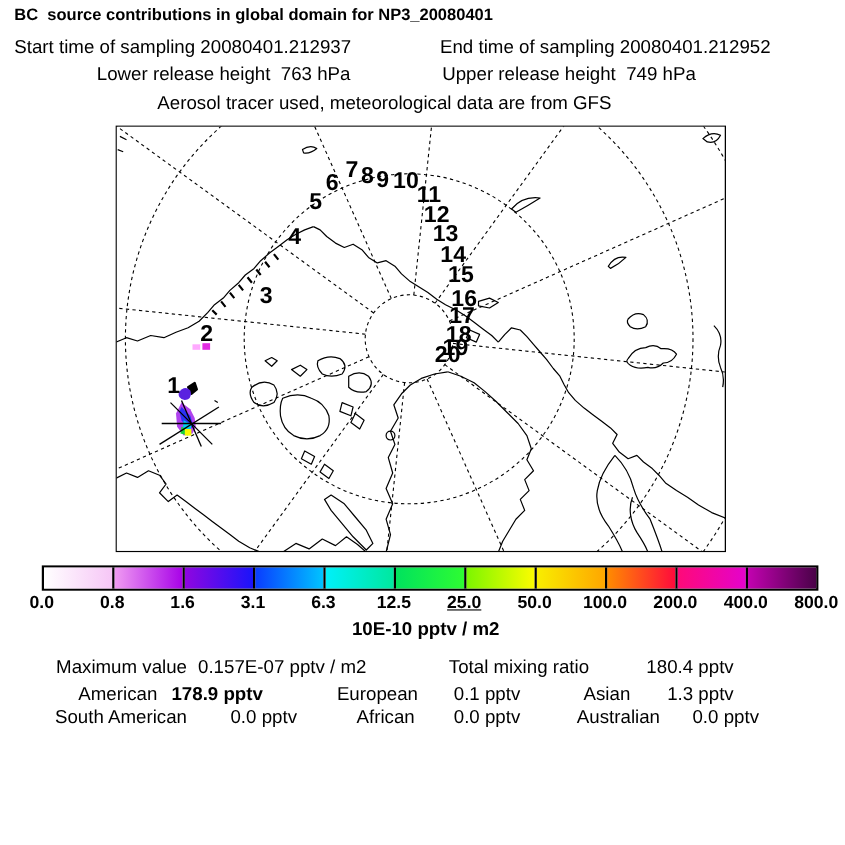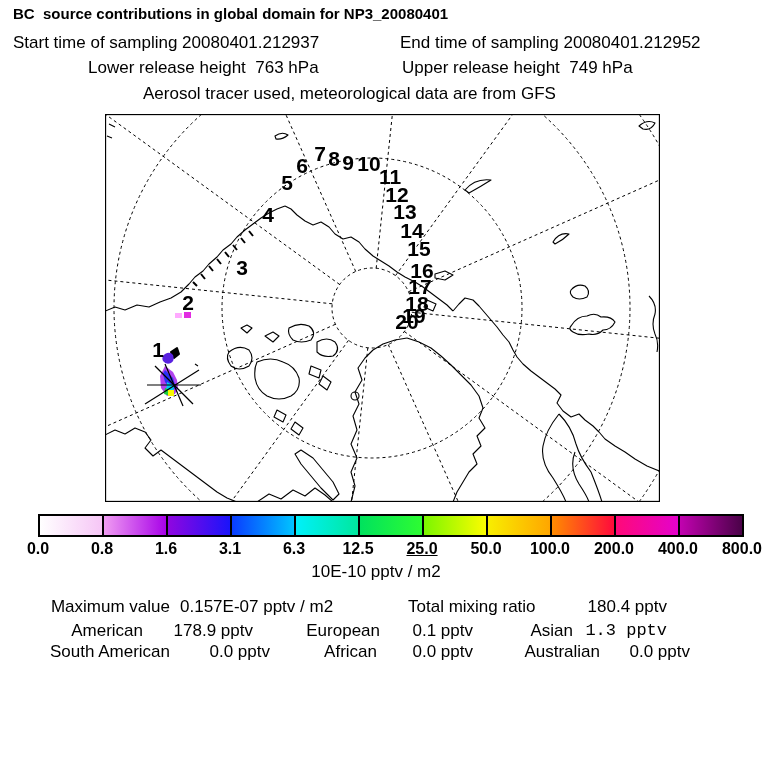--- a/index.html
+++ b/index.html
@@ -14,28 +14,28 @@
   .h4{left:143px;top:84px;font-size:17px;}
   
   #map{position:absolute;left:105px;top:114px;width:555px;height:388px;}
   .trajnum{font-family:"Liberation Sans","DejaVu Sans",sans-serif;font-size:21px;font-weight:bold;fill:#000;}
   
   #colorbar{position:absolute;left:38px;top:514px;width:706px;height:23px;box-sizing:border-box;
     border:2px solid #000;display:flex;}
   #colorbar .seg{flex:1 1 0;border-left:2px solid #000;}
   #colorbar .seg:first-child{border-left:none;}
   .tick{position:absolute;top:540px;width:64px;text-align:center;font-size:16px;font-weight:bold;}
-  .unit{left:176px;top:562px;width:400px;text-align:center;font-size:17px;font-weight:normal;}
+  .unit{left:187px;top:562px;width:400px;text-align:center;font-size:17px;font-weight:bold;}
   
   .st{font-size:17px;}
   .r1{top:597px;} .r2{top:621px;} .r3{top:642px;}
   .ra{right:598px;} 
   .r1v{left:180px;} .r1t{left:408px;} .r1tv{right:101px;}
-  .c1l{right:625px;} .c1v{right:515px;} .c2l{right:388px;} .c2v{right:295px;}
-  .c3l{right:195px;} .c3v{right:101px;font-family:Liberation Mono, monospace;}
+  .c1l{right:625px;} .c1v{right:529px;font-weight:bold;} .c2l{right:388px;} .c2v{right:295px;}
+  .c3l{right:195px;} .c3v{right:101px;}
   .d1l{right:598px;} .d1v{right:498px;} .d2l{right:391px;} .d2v{right:295px;}
   .d3l{right:168px;} .d3v{right:78px;}
 </style>
 </head>
 <body>
 
 <div class="abs title">BC  source contributions in global domain for NP3_20080401</div>
 <div class="abs h2a">Start time of sampling 20080401.212937</div>
 <div class="abs h2b">End time of sampling 20080401.212952</div>
 <div class="abs h3a">Lower release height  763 hPa</div>

